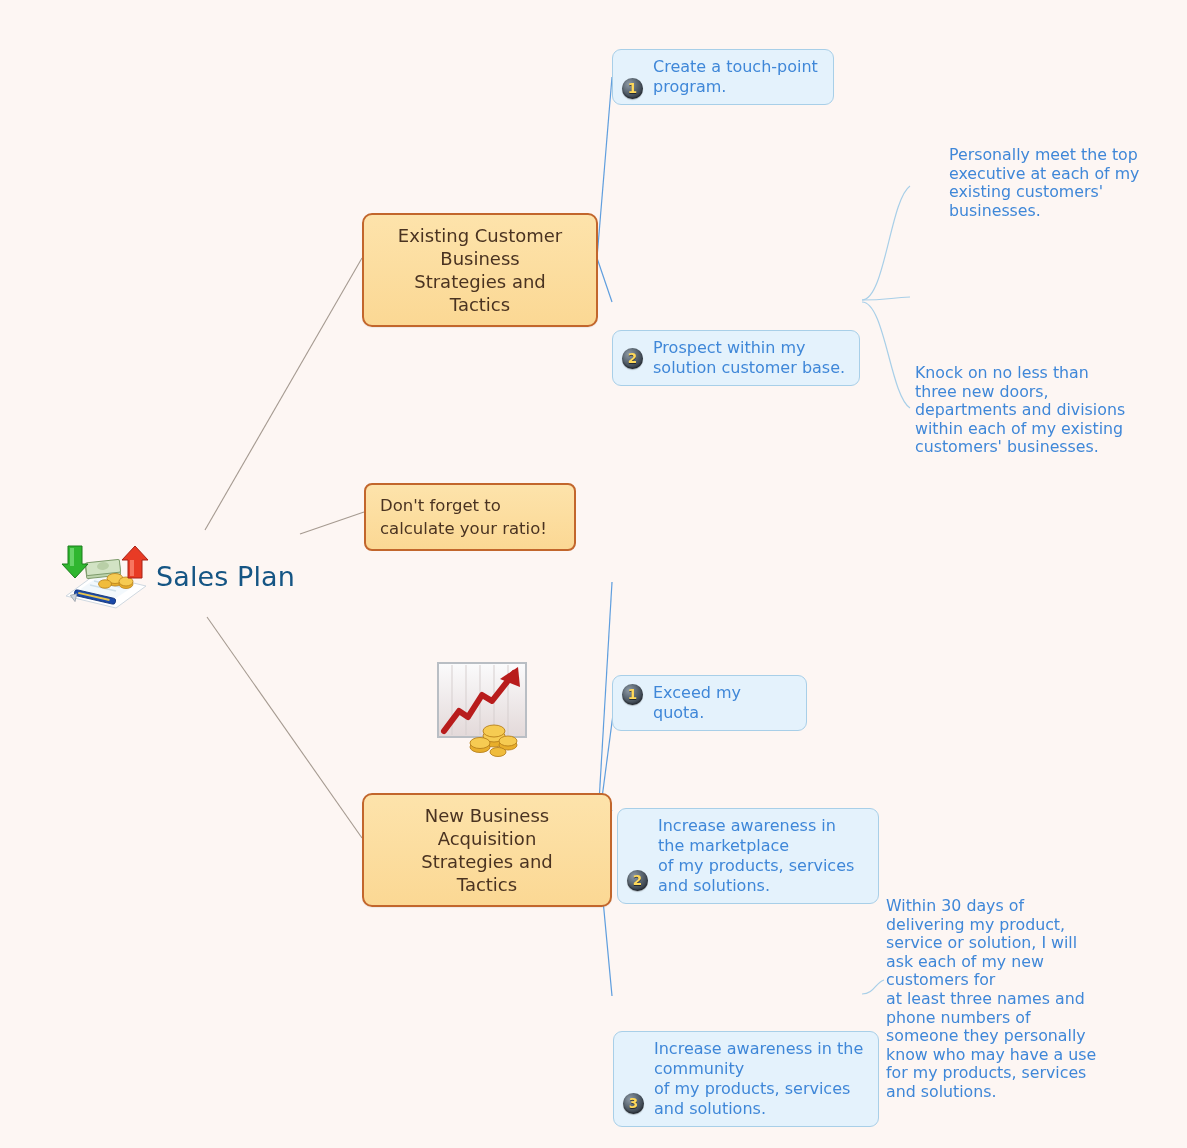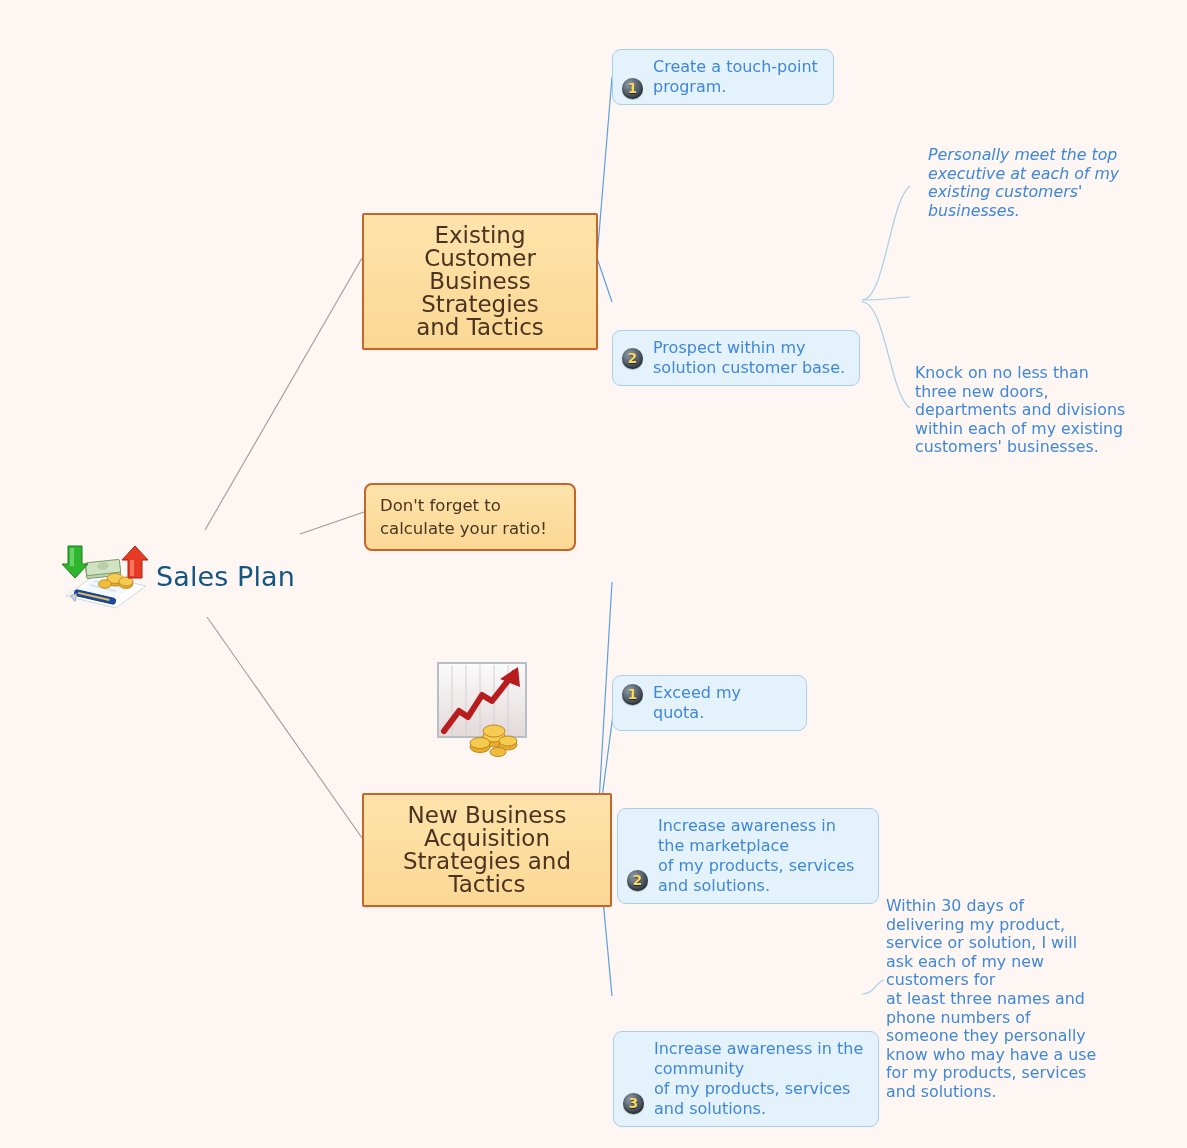--- a/index.html
+++ b/index.html
@@ -17,22 +17,22 @@
   
   .root{display:flex;align-items:center;}
   .root-label{
     font-size:27px;color:#155584;white-space:nowrap;letter-spacing:.1px;
   }
   .root-icon{width:92px;height:72px;position:relative;margin-right:6px;}
 
   
   .topic{
     background:linear-gradient(#fde3ab,#fbd894);
-    border:2px solid #c2662c;border-radius:2px;
-    color:#4a3321;font-size:23px;line-height:23px;
+    border:2px solid #c2662c;border-radius:10px;
+    color:#4a3321;font-size:18px;line-height:23px;
     text-align:center;padding:9px 32px;
     box-shadow:0 1px 1px rgba(0,0,0,.06);
   }
   .callout{
     background:linear-gradient(#fde3ab,#fbd894);
     border:2px solid #c2662c;border-radius:8px;
     color:#4a3321;font-size:16.5px;line-height:23px;
     text-align:left;padding:9px 14px;
   }
 
@@ -145,21 +145,21 @@
     <span class="txt">Create a touch-point
 program.</span>
   </div>
 
   <div class="node sub" style="left:612px;top:274px;width:248px;">
     <span class="badge" style="top:17px;">2</span>
     <span class="txt">Prospect within my
 solution customer base.</span>
   </div>
 
-  <div class="node note" style="left:928px;top:146px;width:226px;font-style:italic;">Personally meet the top
+  <div class="node note" style="left:949px;top:146px;width:226px;">Personally meet the top
 executive at each of my
 existing customers'
 businesses.</div>
   <div class="node note" style="left:915px;top:364px;width:228px;">Knock on no less than
 three new doors,
 departments and divisions
 within each of my existing
 customers' businesses.</div>
 
   <div class="node callout" style="left:364px;top:483px;width:212px;">

